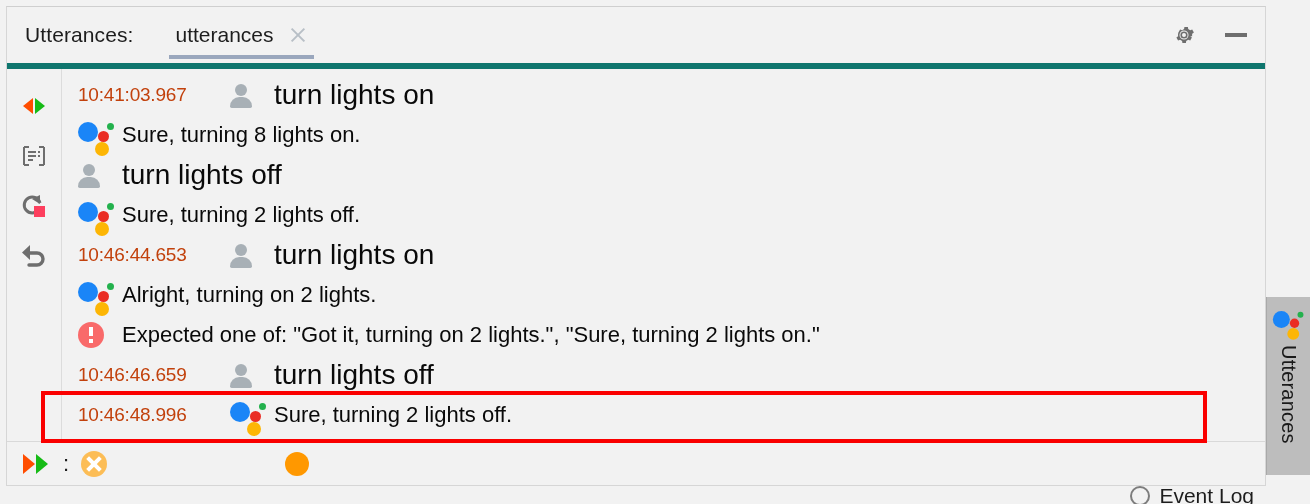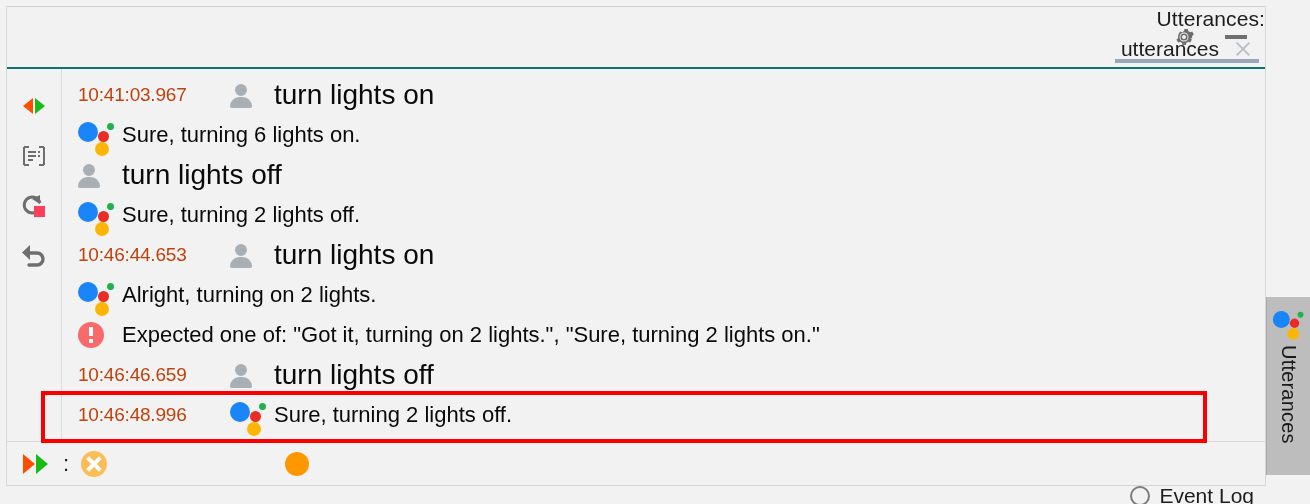--- a/index.html
+++ b/index.html
@@ -23,24 +23,23 @@
     background: #f2f2f2;
     border: 1px solid #d6d6d6;
     border-top: 1px solid #cfcfcf;
   }
 
   
   .header {
     position: relative;
     height: 62px;
     background: #f2f2f2;
-    border-bottom: 2px solid #0f766e;
+    border-bottom: 6px solid #0f766e;
     display: flex;
-    align-items: flex-end;
-    flex-direction: column;
+    align-items: center;
   }
   .hdr-label {
     margin-left: 18px;
     font-size: 21px;
     color: #1d1d1d;
     letter-spacing: .1px;
     white-space: nowrap;
   }
   .tabs { display: flex; align-items: stretch; height: 100%; margin-left: 26px; }
   .tab {
@@ -325,21 +324,21 @@
           </div>
           <div class="row">
             <span class="who">
               <span class="assistant">
                 <span class="d-blue"></span>
                 <span class="d-red"></span>
                 <span class="d-green"></span>
                 <span class="d-yel"></span>
               </span>
             </span>
-            <span class="msg">Sure, turning 6 lights on.</span>
+            <span class="msg">Sure, turning 8 lights on.</span>
           </div>
           <div class="row">
             <span class="who">
               <span class="person">
                 <span class="head"></span>
                 <span class="body-sh"></span>
               </span>
             </span>
             <span class="msg user">turn lights off</span>
           </div>

